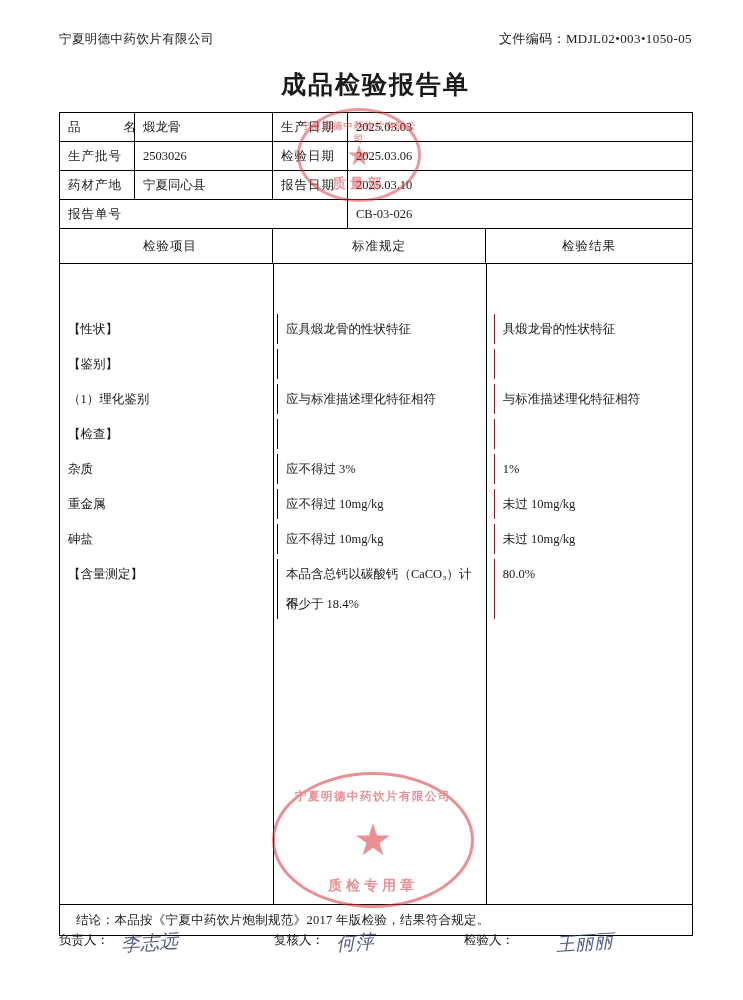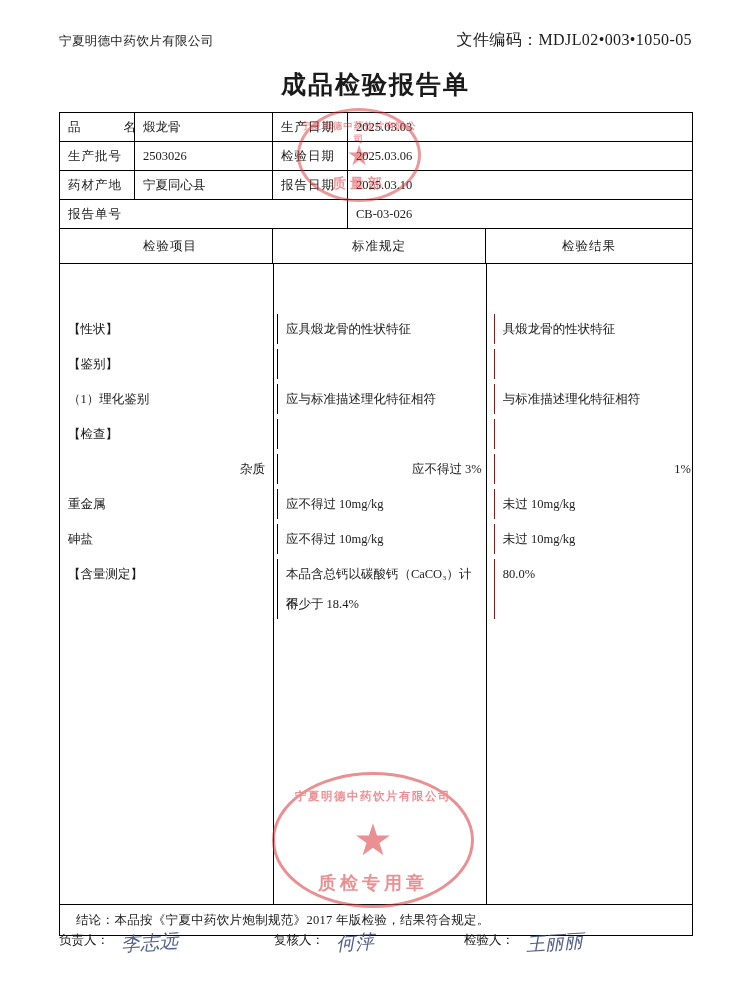--- a/index.html
+++ b/index.html
@@ -26,21 +26,21 @@
     position: absolute;
     left: 55px;
     top: 30px;
     width: 633px;
     display: flex;
     justify-content: space-between;
     align-items: baseline;
     font-size: 12.5px;
     letter-spacing: 0.4px;
   }
-  .hdr .doccode { font-size: 16px; }
+  .hdr .doccode { font-size: 13px; }
 
   .title {
     position: absolute;
     left: 0;
     top: 68px;
     width: 743px;
     text-align: center;
     font-size: 25px;
     font-weight: bold;
     letter-spacing: 2px;
@@ -139,21 +139,21 @@
     color: #3b4a7a;
     font-size: 19px;
     transform: rotate(-4deg);
     display: inline-block;
     margin-left: 12px;
     margin-top: -2px;
     opacity: .88;
   }
   .s1 { width: 215px; }
   .s2 { width: 190px; }
-  .s3 { width: 200px; }
+  .s3 { width: 200px; gap: 30px; }
 
   
   .stamp {
     position: absolute;
     border: 3px solid #d9343a;
     border-radius: 50%;
     color: #d9343a;
     opacity: .62;
     pointer-events: none;
   }
@@ -201,21 +201,21 @@
     opacity: .55;
   }
   .stamp-bot .star { font-size: 44px; }
   .stamp-bot .arc {
     top: 14px;
     font-size: 11.5px;
     letter-spacing: 1.5px;
   }
   .stamp-bot .bot {
     bottom: 10px;
-    font-size: 18px;
+    font-size: 14px;
     letter-spacing: 4px;
   }
 </style>
 </head>
 <body>
 
 <div class="page">
 
   <div class="hdr">
     <span>宁夏明德中药饮片有限公司</span>
@@ -314,21 +314,21 @@
               <div class="itemrow" style="position: absolute; left: 0px; top: 120px; width: 631px;">
                 <div class="c1">（1）理化鉴别</div>
                 <div class="c2">应与标准描述理化特征相符</div>
                 <div class="c3">与标准描述理化特征相符</div>
               </div>
               <div class="itemrow" style="position: absolute; left: 0px; top: 155px; width: 631px;">
                 <div class="c1">【检查】</div>
                 <div class="c2"></div>
                 <div class="c3"></div>
               </div>
-              <div class="itemrow" style="position: absolute; left: 0px; top: 190px; width: 631px; text-align: right;">
+              <div class="itemrow" style="position: absolute; left: 0px; top: 190px; width: 631px;">
                 <div class="c1">杂质</div>
                 <div class="c2">应不得过 3%</div>
                 <div class="c3">1%</div>
               </div>
               <div class="itemrow" style="position: absolute; left: 0px; top: 225px; width: 631px;">
                 <div class="c1">重金属</div>
                 <div class="c2">应不得过 10mg/kg</div>
                 <div class="c3">未过 10mg/kg</div>
               </div>
               <div class="itemrow" style="position: absolute; left: 0px; top: 260px; width: 631px;">

